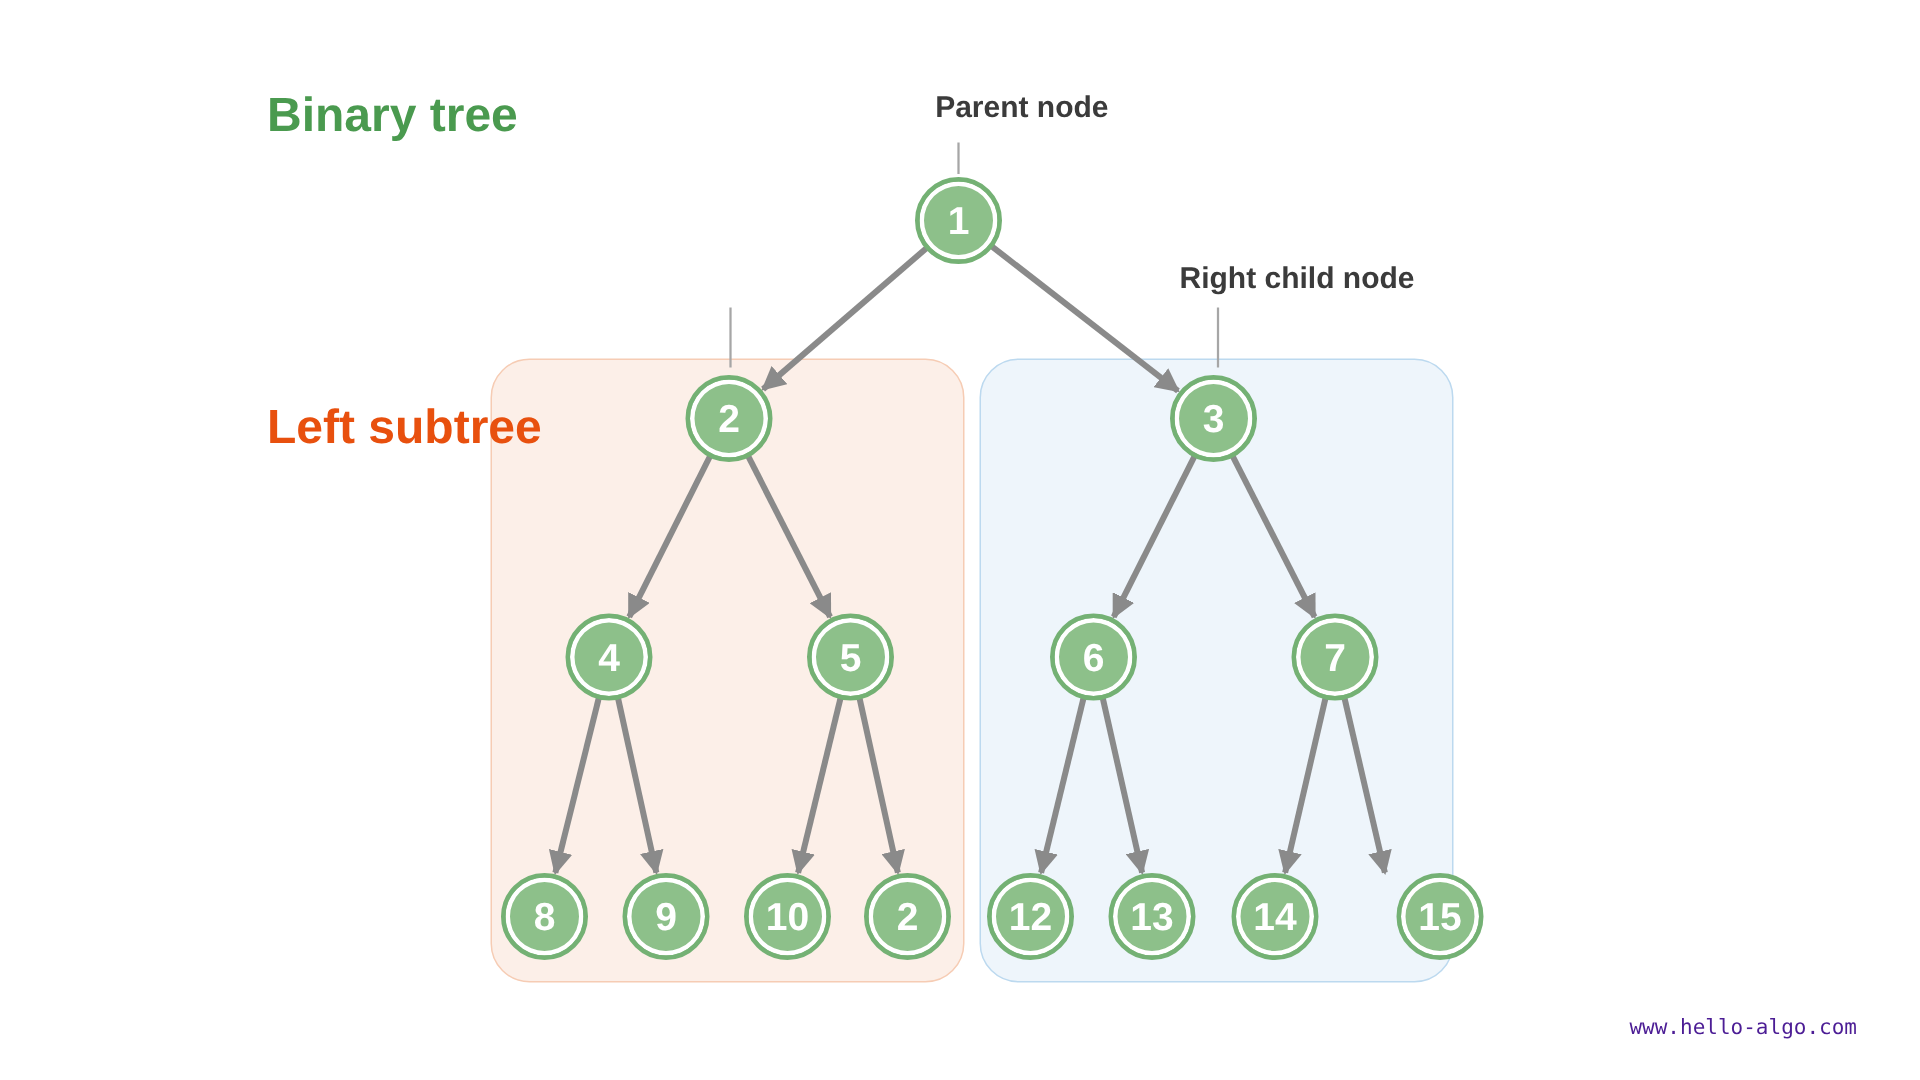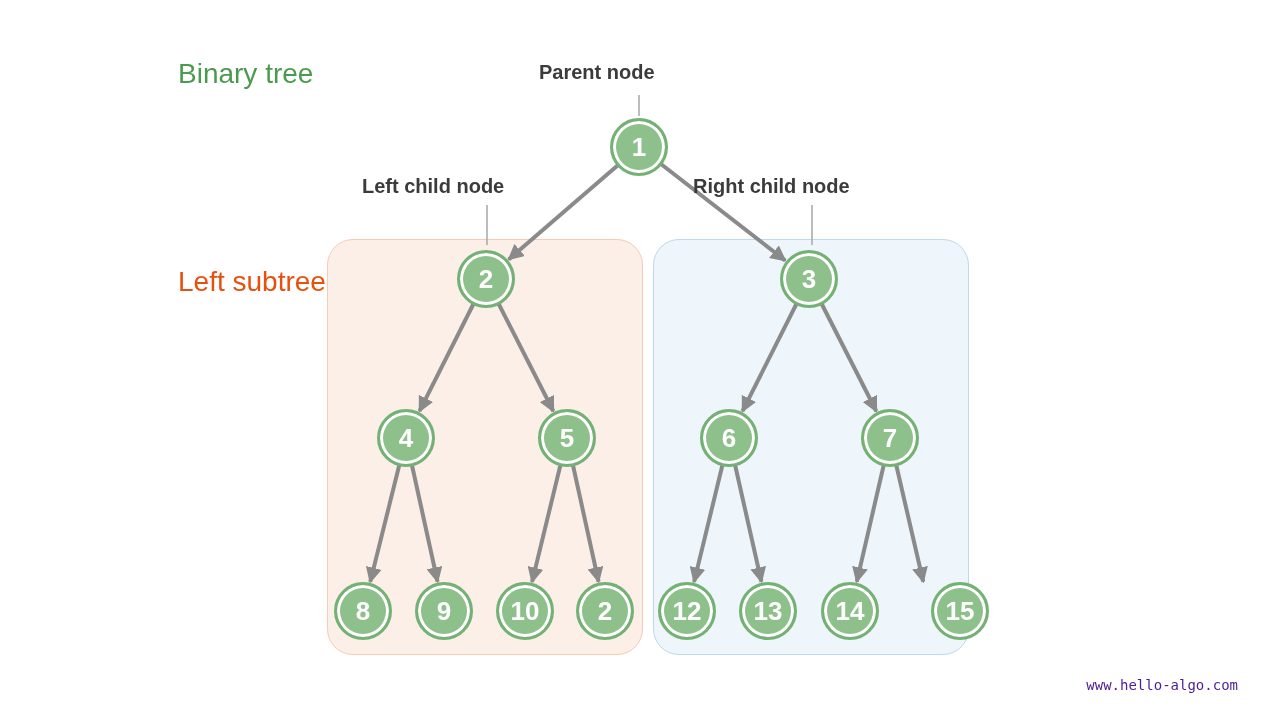--- a/index.html
+++ b/index.html
@@ -62,28 +62,28 @@
     justify-content: center;
     z-index: 2;
     box-sizing: content-box;
   }
   .diagram-label {
     position: absolute;
     z-index: 3;
     font-weight: bold;
     color: var(--label-text, #3B3B3B);
     font-size: 20px;
-    text-align: left;
+    text-align: right;
     white-space: nowrap;
   }
   .corner-label {
     position: absolute;
     z-index: 3;
-    font-weight: normal;
-    font-size: 28px;
+    font-weight: bold;
+    font-size: 32px;
     white-space: nowrap;
   }
   #title-label        { left: 178px; top: 58px;  color: var(--title-green, #4A9A4F); }
   #left-subtree-label { left: 178px; top: 266px; color: var(--left-subtree-orange, #E8500E); }
   #right-subtree-label{ left: 985px; top: 266px; color: var(--right-subtree-blue, #177CC8); }
   #parent-node-label      { left: 539px; top: 61px;  width: 200px; }
   #left-child-node-label  { left: 362px; top: 175px; width: 250px; }
   #right-child-node-label { left: 693px; top: 175px; width: 250px; }
   #watermark {
     position: absolute;
@@ -142,17 +142,16 @@
   <div class="node" style="left: 496px; top: 582px;">10</div>
   <div class="node" style="left: 576px; top: 582px;">2</div>
   <div class="node" style="left: 658px; top: 582px;">12</div>
   <div class="node" style="left: 739px; top: 582px;">13</div>
   <div class="node" style="left: 821px; top: 582px;">14</div>
   <div class="node" style="left: 931px; top: 582px;">15</div>
 
   <div class="corner-label" id="title-label">Binary tree</div>
   <div class="corner-label" id="left-subtree-label">Left subtree</div>
   <div class="diagram-label" id="parent-node-label">Parent node</div>
-  <div class="diagram-label" id="left-child-node-label">Left child node</div>
   <div class="diagram-label" id="right-child-node-label">Right child node</div>
 
   <div id="watermark">www.hello-algo.com</div>
 </div>
 
 </body></html>

